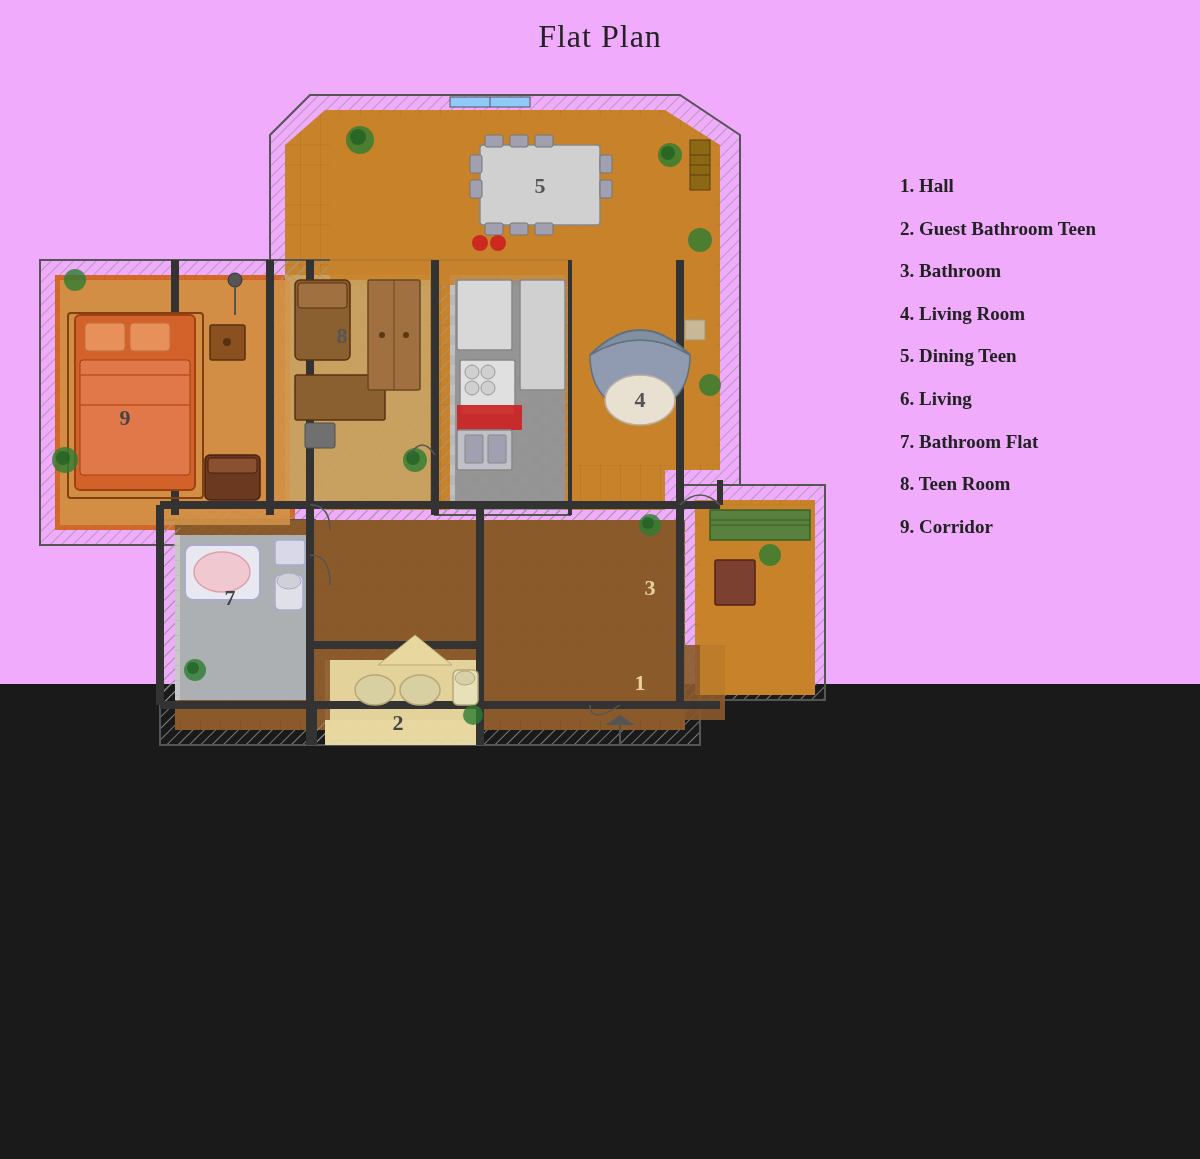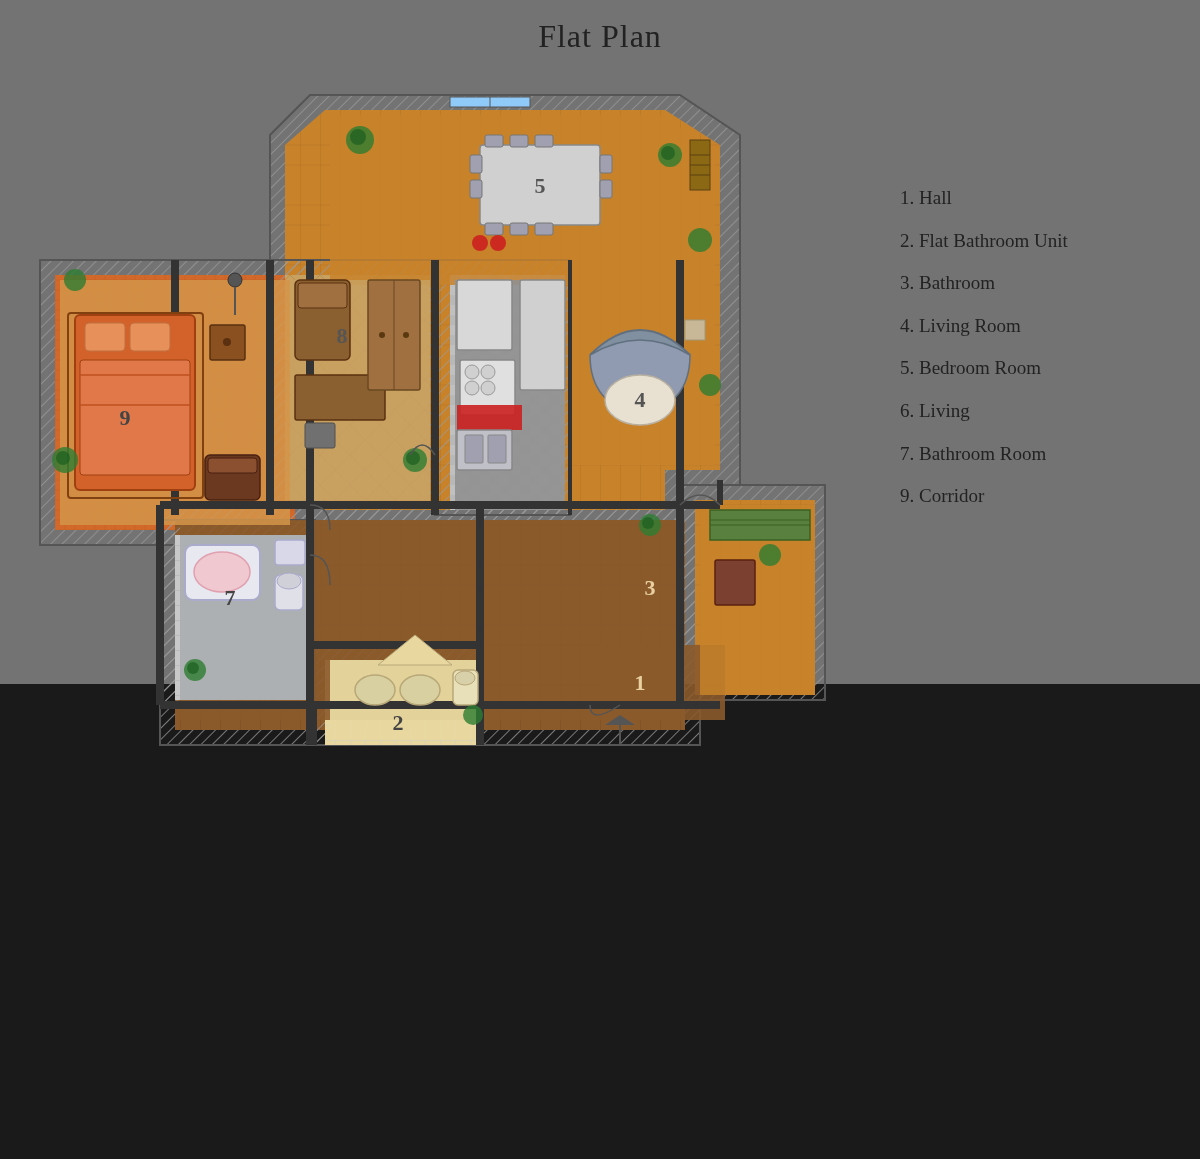--- a/index.html
+++ b/index.html
@@ -6,21 +6,21 @@
     body {
       width: 1200px;
       height: 1159px;
       background: #1a1a1a;
       font-family: 'Georgia', serif;
       overflow: hidden;
     }
     .top-section {
       width: 1200px;
       height: 684px;
-      background: #737373;
+      background: #f0abfc;
       position: relative;
     }
     .bottom-section {
       width: 1200px;
       height: 379px;
       background: #1a1a1a;
     }
     .page-title {
       text-align: center;
       font-size: 32px;
@@ -40,22 +40,23 @@
     .floor-plan-container {
       position: relative;
       width: 870px;
       height: 700px;
       margin-left: 20px;
     }
     
     .legend {
       position: absolute;
       right: 30px;
-      top: 120px;
+      top: 108px;
       width: 270px;
+      font-weight: bold;
     }
     .legend-item {
       font-size: 19px;
       color: #222;
       margin-bottom: 16px;
       line-height: 1.4;
     }
 
     
     .floor-plan-svg {
@@ -342,36 +343,39 @@
         <circle cx="680" cy="175" r="12" fill="#2E7D32" opacity="0.8"></circle>
 
       </svg>
     </div>
 
     <div class="legend">
       <div class="legend-item">
         <span>1. </span><span>Hall</span>
       </div>
       <div class="legend-item">
-        <span>2. </span><span>Flat Bathroom Unit</span>
+        <span>2. </span><span>Guest Bathroom Teen</span>
       </div>
       <div class="legend-item">
         <span>3. </span><span>Bathroom</span>
       </div>
       <div class="legend-item">
         <span>4. </span><span>Living Room</span>
       </div>
       <div class="legend-item">
-        <span>5. </span><span>Bedroom Room</span>
+        <span>5. </span><span>Dining Teen</span>
       </div>
       <div class="legend-item">
         <span>6. </span><span>Living</span>
       </div>
       <div class="legend-item">
-        <span>7. </span><span>Bathroom Room</span>
+        <span>7. </span><span>Bathroom Flat</span>
+      </div>
+      <div class="legend-item">
+        <span>8. </span><span>Teen Room</span>
       </div>
       <div class="legend-item">
         <span>9. </span><span>Corridor</span>
       </div>
     </div>
   </div>
 </div>
 
 <div class="bottom-section"></div>
 

